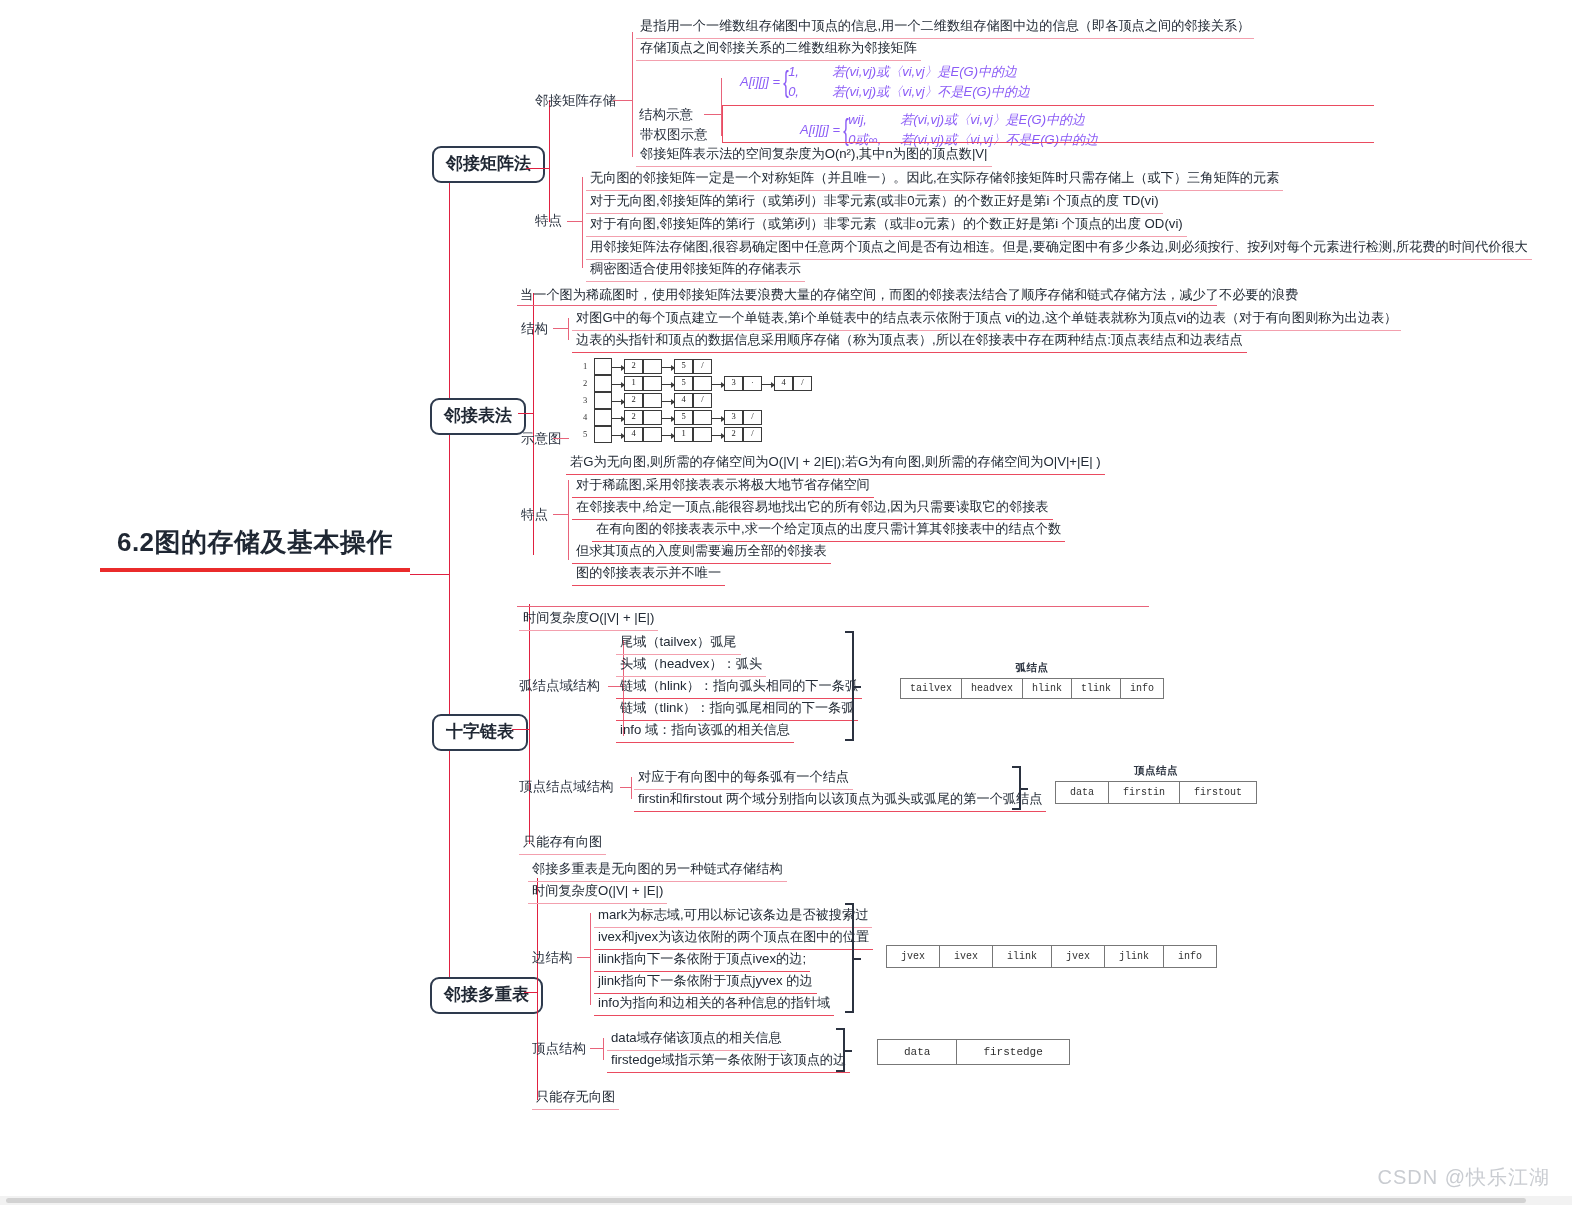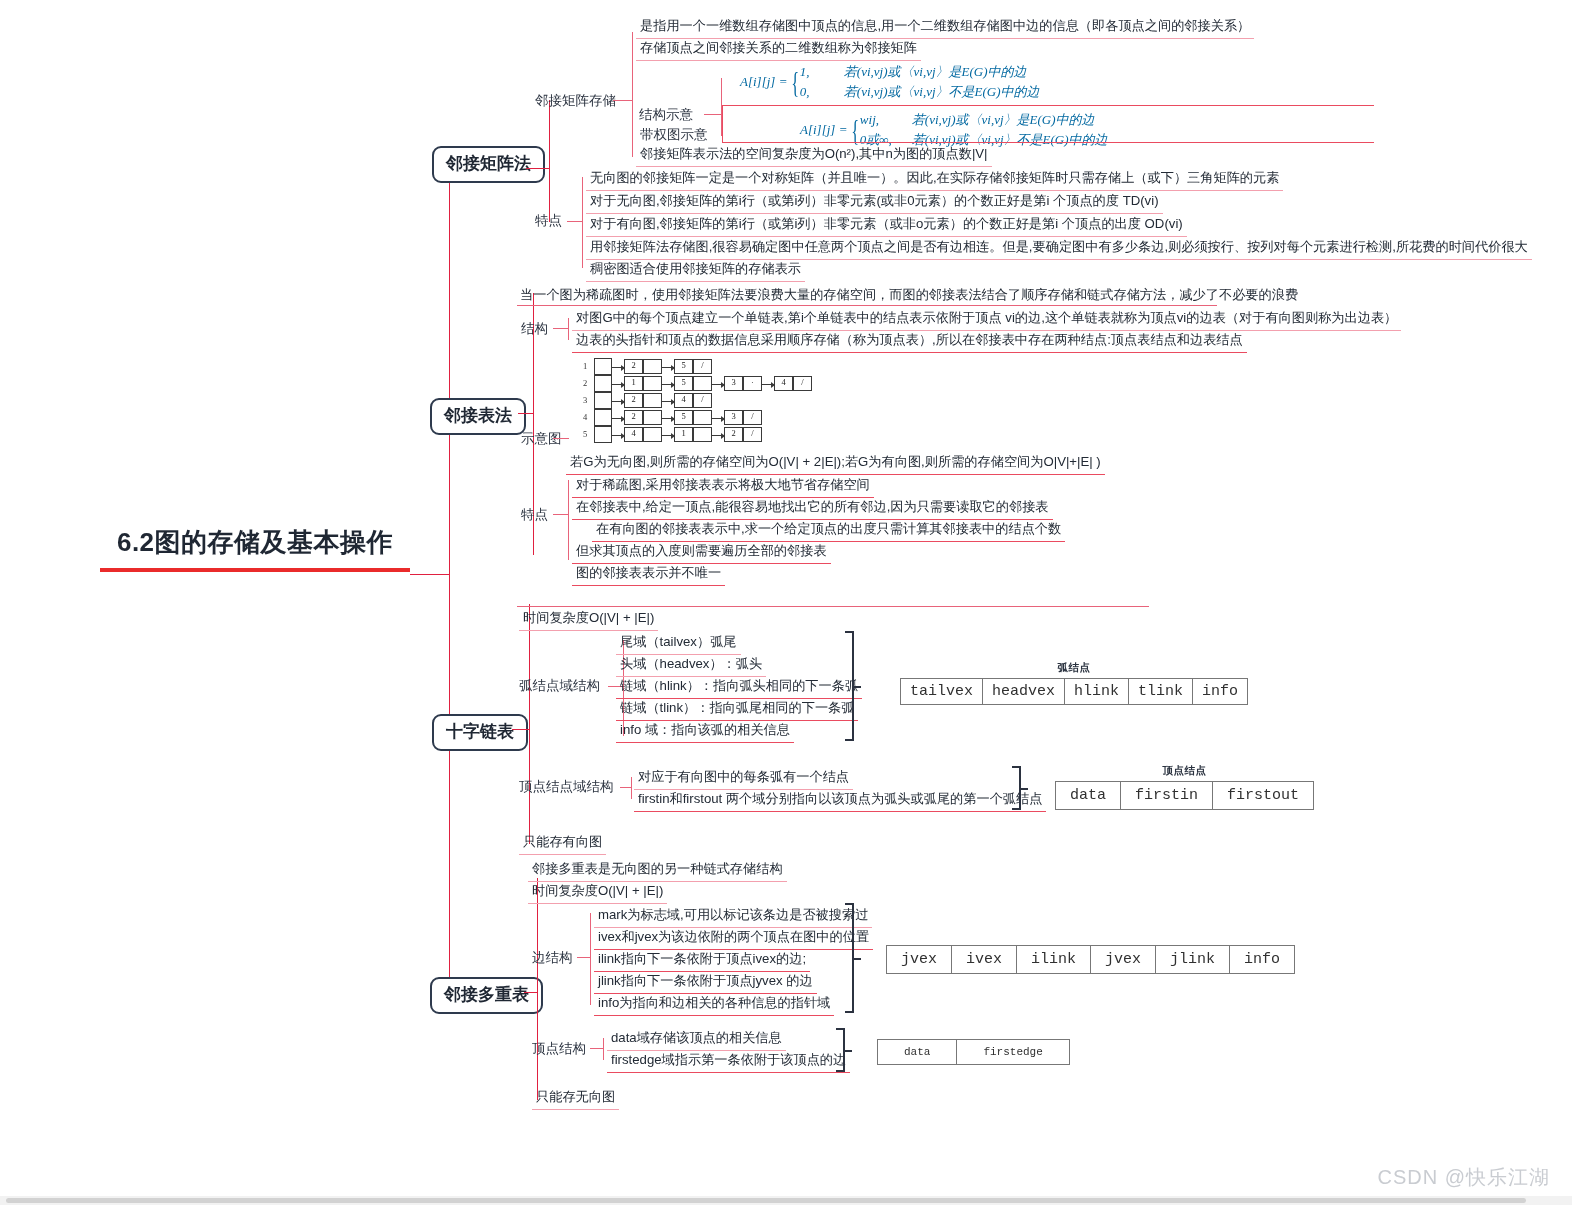--- a/index.html
+++ b/index.html
@@ -56,24 +56,24 @@
   .leaf.red { border-bottom-color:#ea4b60; }
 
   
   .hline { position:absolute; height:0; border-top:1.4px solid #e8637a; }
   .vline { position:absolute; width:0; border-left:1.4px solid #e8637a; }
   .hline.dk { border-top-color:#e02040; }
   .vline.dk { border-left-color:#e02040; }
 
   
   .formula {
-    font-family:Liberation Serif, serif;
+    font-family:Liberation Sans, sans-serif;
     font-style:italic;
     font-size:13px;
-    color:#0369a1;
+    color:#8b5cf6;
     white-space:nowrap;
     line-height:1.5;
   }
   .brace {
     display:inline-block;
     font-style:normal;
     font-size:30px;
     line-height:.8;
     vertical-align:middle;
     transform:scaleX(.55);
@@ -90,21 +90,21 @@
   }
   table.rec {
     border-collapse:collapse;
     border:1.6px solid #5c5c5c;
     background:#fff;
     margin:0 auto;
   }
   table.rec td {
     border:1px solid #777;
     font-family:"Liberation Mono","DejaVu Sans Mono",monospace;
-    font-size:15px;
+    font-size:10px;
     color:#303030;
     padding:4px 9px;
     text-align:center;
     white-space:nowrap;
   }
   table.rec.wide td { padding:6px 26px; font-size:11px; }
   table.rec.mid  td { padding:5px 14px; }
 
   
   #adjpic { position:absolute; left:583px; top:358px; width:235px; height:92px; }

